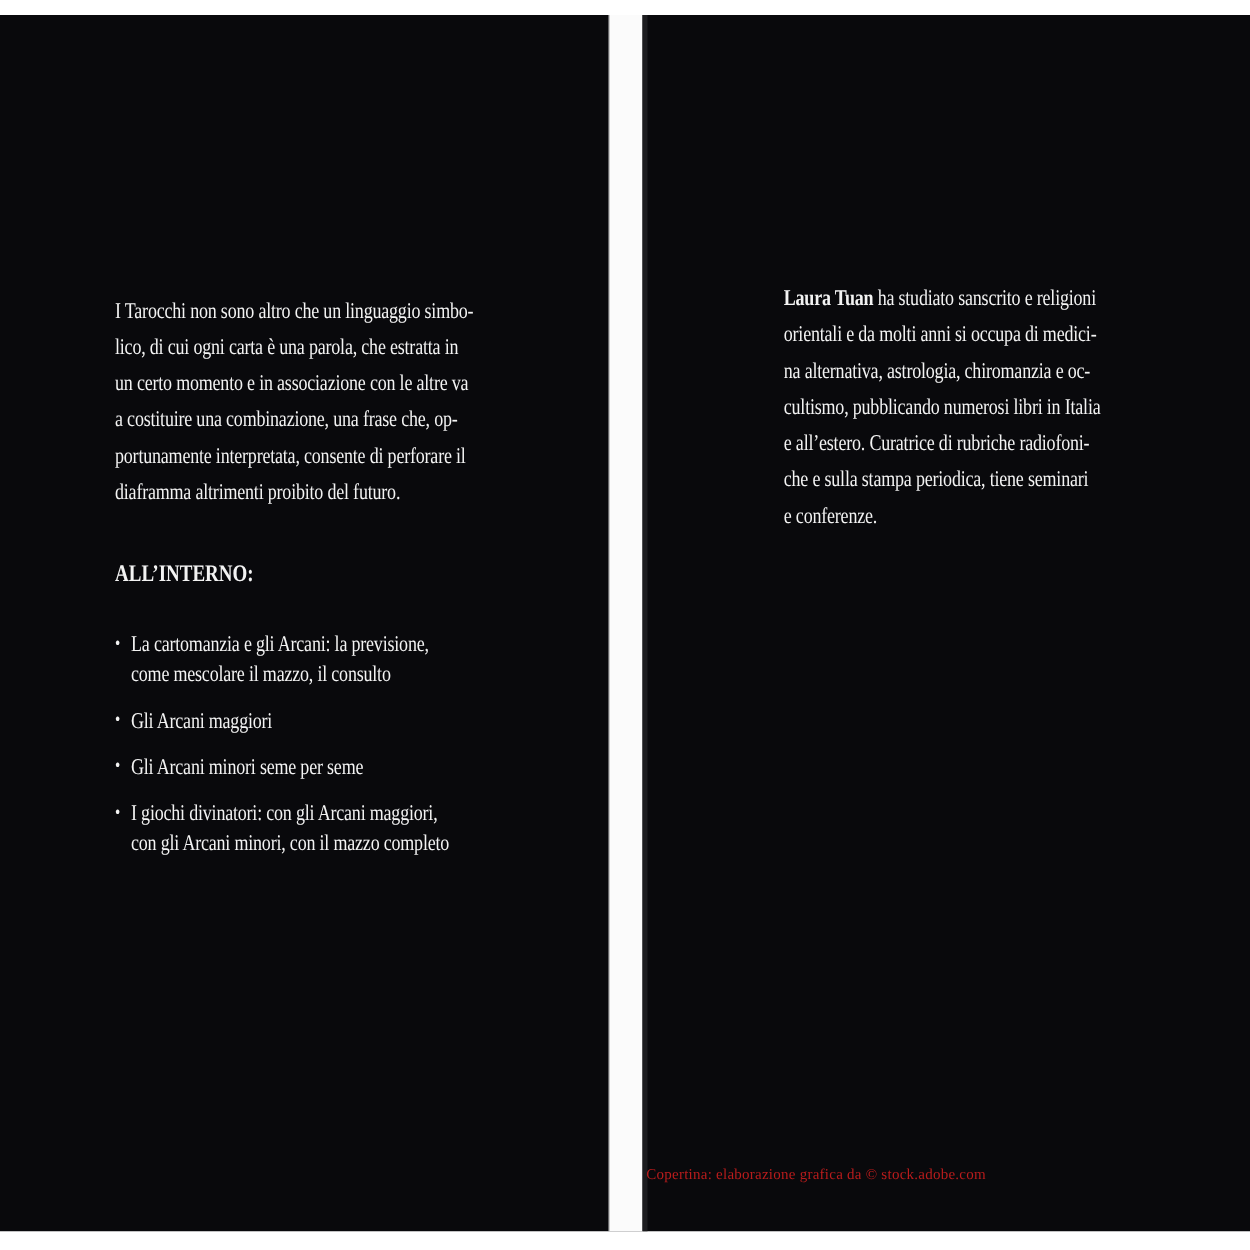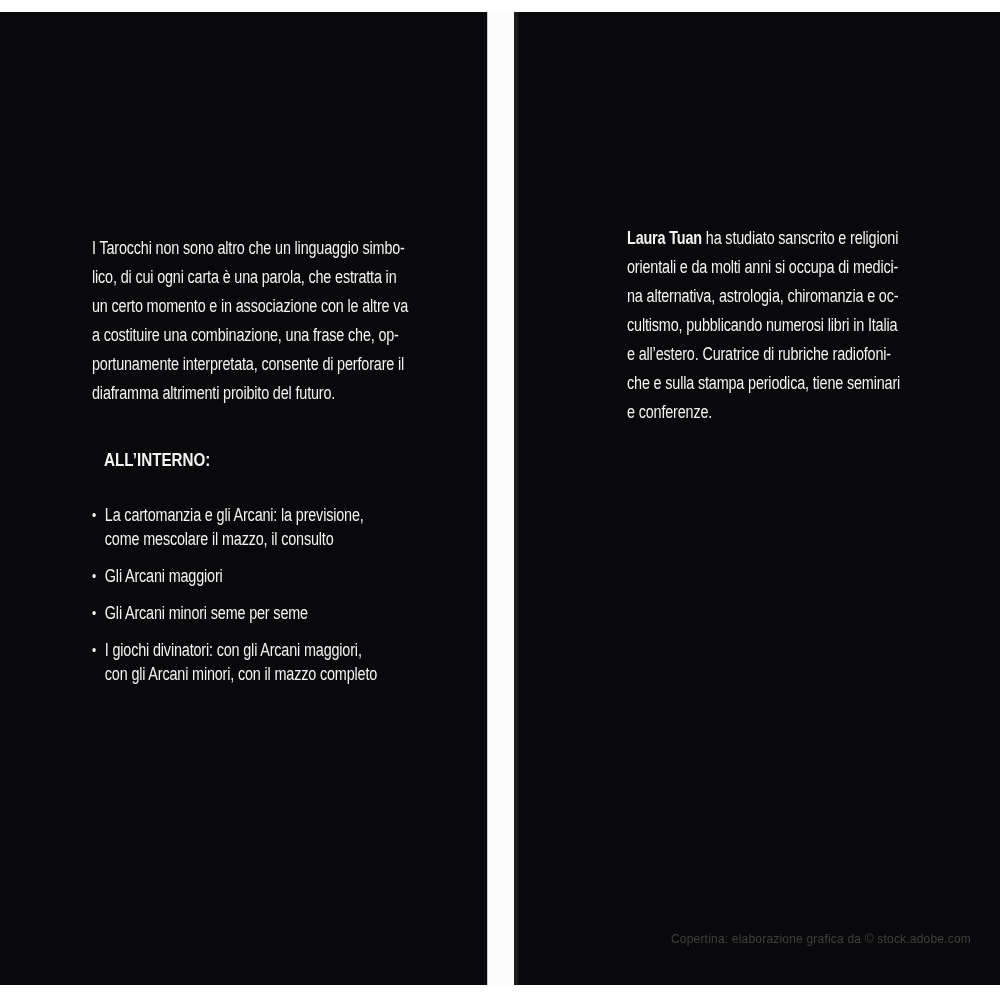--- a/index.html
+++ b/index.html
@@ -25,39 +25,39 @@
   
   .cx{
     transform:scaleX(0.8);
     transform-origin:0 0;
     color:#f3f3f3;
     white-space:pre-line;
     font-size:18px;
     line-height:29px;
     letter-spacing:-0.2px;
   }
-  .block{position:absolute;}
+  .block{position:absolute;font-family:Liberation Serif, serif;}
   .intro{left:92px;top:234px;width:360px;}
   .intro .cx{width:455px;}
-  .heading{left:104px;top:448px;}
+  .heading{left:92px;top:448px;}
   .heading .cx{font-weight:bold;font-size:19px;line-height:24px;letter-spacing:0;}
   .list{left:92px;top:479px;width:360px;}
   .list .cx{width:465px;line-height:24px;}
   .list ul{list-style:none;margin:0;padding:0;}
   .list li{display:flex;}
   .list li + li{margin-top:13px;}
   .list .bullet{flex:none;width:16px;font-size:15px;line-height:24px;}
   .bio{left:627px;top:224px;width:330px;}
   .bio .cx{width:418px;}
   .bio strong{font-weight:bold;}
   .credit{
     left:517px;top:931px;width:454px;
-    text-align:right;
+    text-align:left;
     font-size:12px;line-height:16px;
-    color:#404040;letter-spacing:0.2px;
+    color:#b91c1c;letter-spacing:0.2px;
   }
 </style>
 </head>
 <body>
 
 <div class="jacket"></div>
 <div class="spine"></div>
 <div class="spine-shadow"></div>
 
 <div class="block intro">

